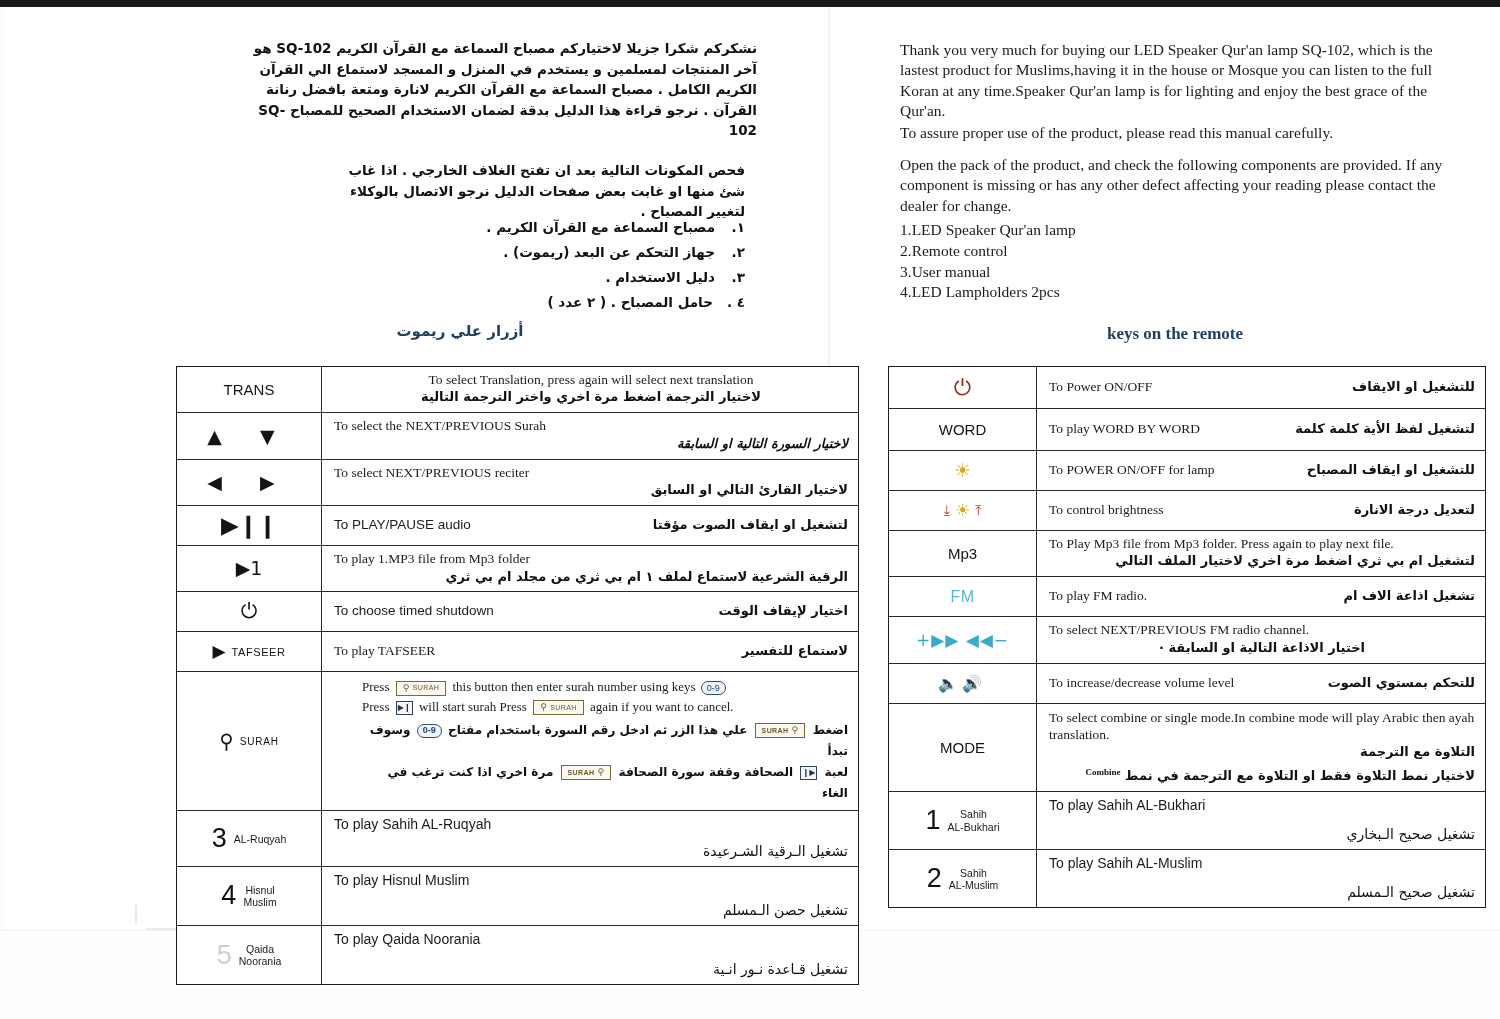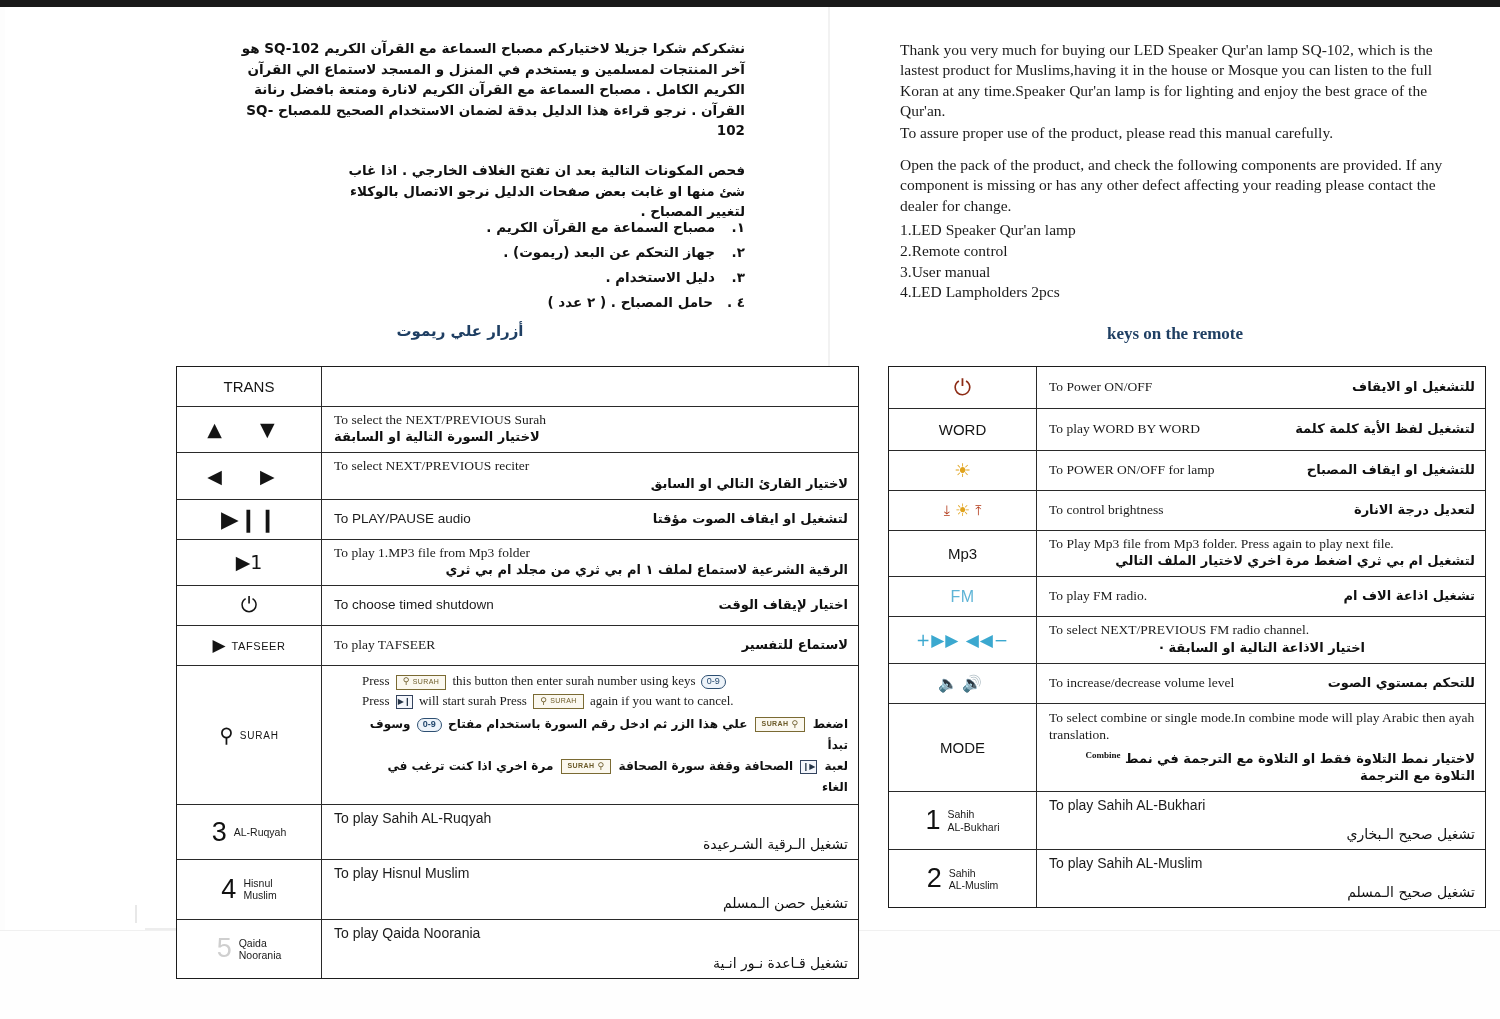--- a/index.html
+++ b/index.html
@@ -27,21 +27,21 @@
   .ar-intro {
     position:absolute;
     direction:rtl; text-align:right;
     font-family:"DejaVu Sans", sans-serif;
     font-weight:bold;
     color:#111;
     line-height:1.52;
     font-size:13.5px;
     letter-spacing:0px;
   }
-  #ar-intro-1 { left:240px; top:38px; width:505px; }
+  #ar-intro-1 { left:252px; top:38px; width:505px; }
   #ar-intro-2 { left:330px; top:160px; width:415px; }
   .ar-list { position:absolute; left:430px; top:215px; width:315px;
     direction:rtl; text-align:right;
     font-family:"DejaVu Sans", sans-serif; font-weight:bold;
     color:#111; font-size:13.5px; line-height:1.85; }
   .ar-list .li { display:flex; justify-content:flex-start; gap:14px; }
   .ar-list .num { min-width:16px; }
 
   .en-intro {
     position:absolute;
@@ -121,21 +121,21 @@
   .surah-key .lbl { font-family:"Liberation Sans", sans-serif; font-size:10px; letter-spacing:.8px; }
 
   .numkey { display:flex; align-items:center; gap:7px; }
   .numkey .big {
     font-family:"Liberation Sans", sans-serif;
     font-size:27px; font-weight:400; color:#111; line-height:1;
   }
   .numkey .big.ghost { color:#cfcfcf; }
   .numkey .sub {
     font-family:"Liberation Sans", sans-serif;
-    font-size:10.5px; line-height:1.15; color:#1a1a1a; text-align:left;
+    font-size:10.5px; line-height:1.15; color:#1a1a1a; text-align:center;
   }
   .numkey .sub.one { font-size:10.5px; }
 
   .pwr { color:#8c2b15; font-size:22px; font-family:"DejaVu Sans", sans-serif; line-height:1;}
   .lampico { color:#e0a31e; font-size:19px; font-family:"DejaVu Sans", sans-serif; line-height:1;}
   .bright { display:flex; align-items:center; gap:5px; color:#b33a1a; font-size:14px;}
   .bright .bulb { color:#e0a31e; font-size:17px; }
   .fm { color:#5fb4d6; font-family:"Liberation Sans", sans-serif; font-size:16px; letter-spacing:.5px;}
   .fmch { color:#3ba8cf; font-family:"DejaVu Sans", sans-serif; font-size:17px; letter-spacing:1px; }
   .vol { color:#153a5c; font-family:"DejaVu Sans", sans-serif; font-size:16px; letter-spacing:4px;}
@@ -209,29 +209,33 @@
   </div>
 
   <div class="sec-head" id="head-ar">أزرار علي ريموت</div>
 
   <div class="tbl" id="tbl-ar">
 
     <div class="row">
       <div class="key">
         <span>TRANS</span>
       </div>
+      <div class="desc">
+        <div class="en-line" style="text-align:center;">To select Translation, press again will select next translation</div>
+        <div class="ar-line" style="text-align:center;">لاختيار الترجمة اضغط مرة اخري واختر الترجمة التالية</div>
+      </div>
     </div>
 
     <div class="row">
       <div class="key">
         <span class="glyph arrows">▲  ▼</span>
       </div>
       <div class="desc">
         <div class="en-line">To select the NEXT/PREVIOUS Surah</div>
-        <div class="ar-line" style="text-align:left;">لاختيار السورة التالية او السابقة</div>
+        <div class="ar-line" style="text-align:right;font-style:italic;">لاختيار السورة التالية او السابقة</div>
       </div>
     </div>
 
     <div class="row">
       <div class="key">
         <span class="glyph arrows">◀  ▶</span>
       </div>
       <div class="desc">
         <div class="en-line">To select NEXT/PREVIOUS reciter</div>
         <div class="ar-line">لاختيار القارئ التالي او السابق</div>
@@ -496,25 +500,25 @@
         </div>
       </div>
     </div>
 
     <div class="row" style="min-height:72px;">
       <div class="key">
         <span>MODE</span>
       </div>
       <div class="desc">
         <div class="en-line" style="line-height:1.3;">To select combine or single mode.In combine mode will play Arabic then ayah translation.</div>
+        <div class="ar-line" style="margin-top:0;">التلاوة مع الترجمة</div>
         <div class="ar-line" style="margin-top:6px;">
           <span>لاختيار نمط التلاوة فقط او   التلاوة مع الترجمة في نمط</span>
           <span class="combine-sup">Combine</span>
         </div>
-        <div class="ar-line" style="margin-top:0;">التلاوة مع الترجمة</div>
       </div>
     </div>
 
     <div class="row" style="min-height:56px;">
       <div class="key">
         <span class="numkey">
           <span class="big">1</span>
           <span class="sub" style="white-space:pre-line;">Sahih
 AL-Bukhari</span>
         </span>

